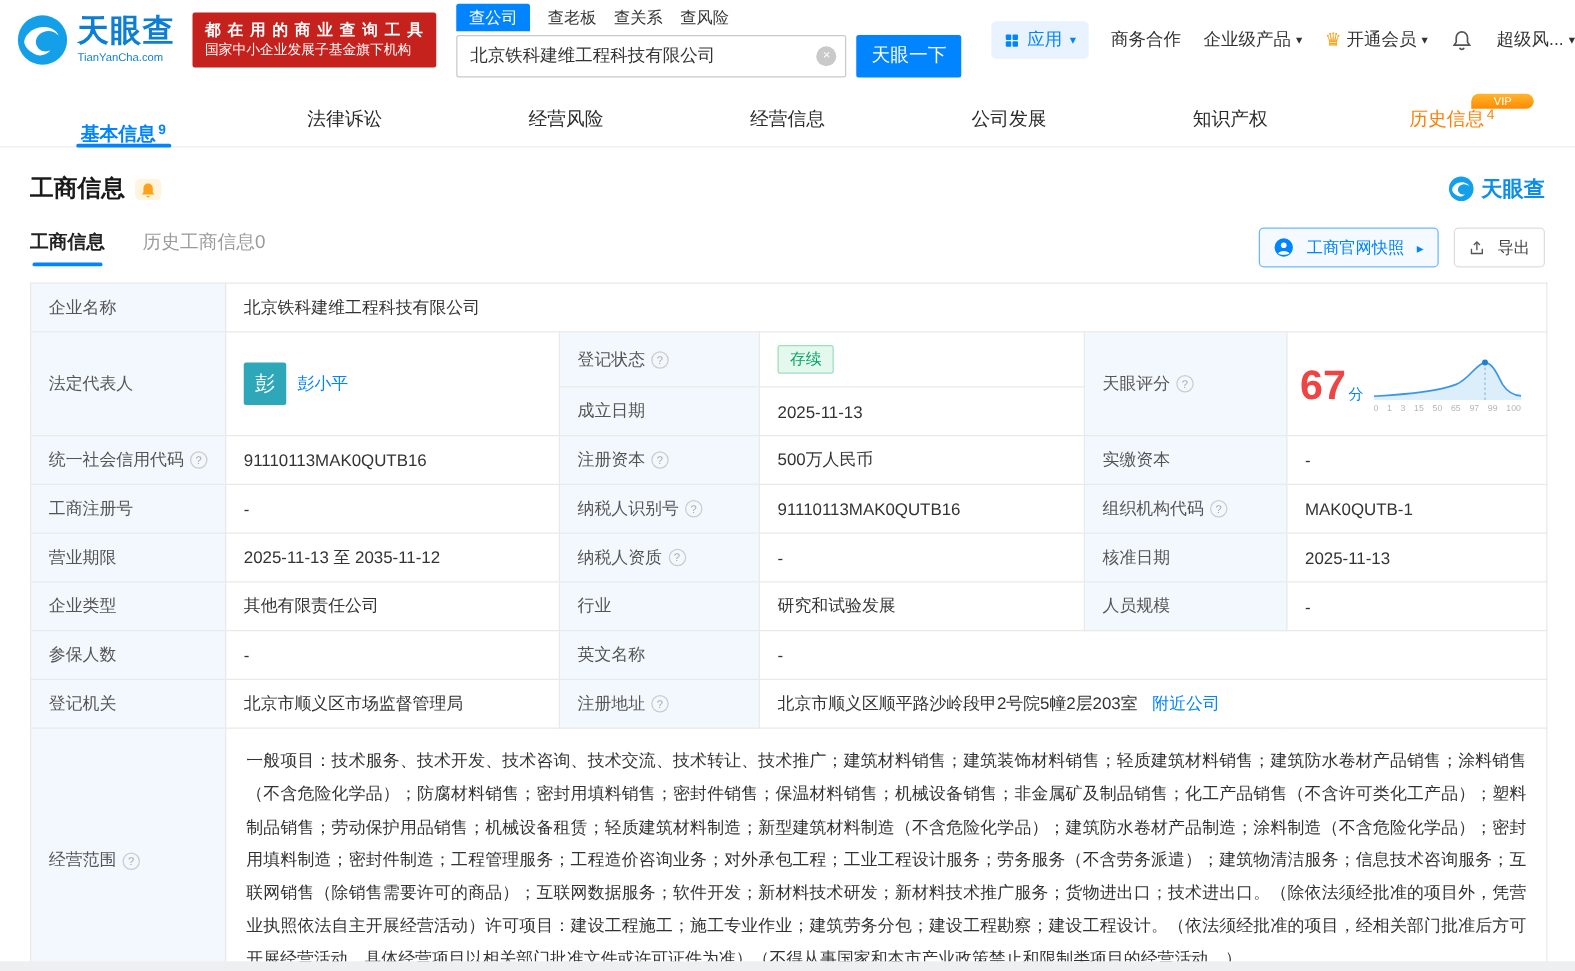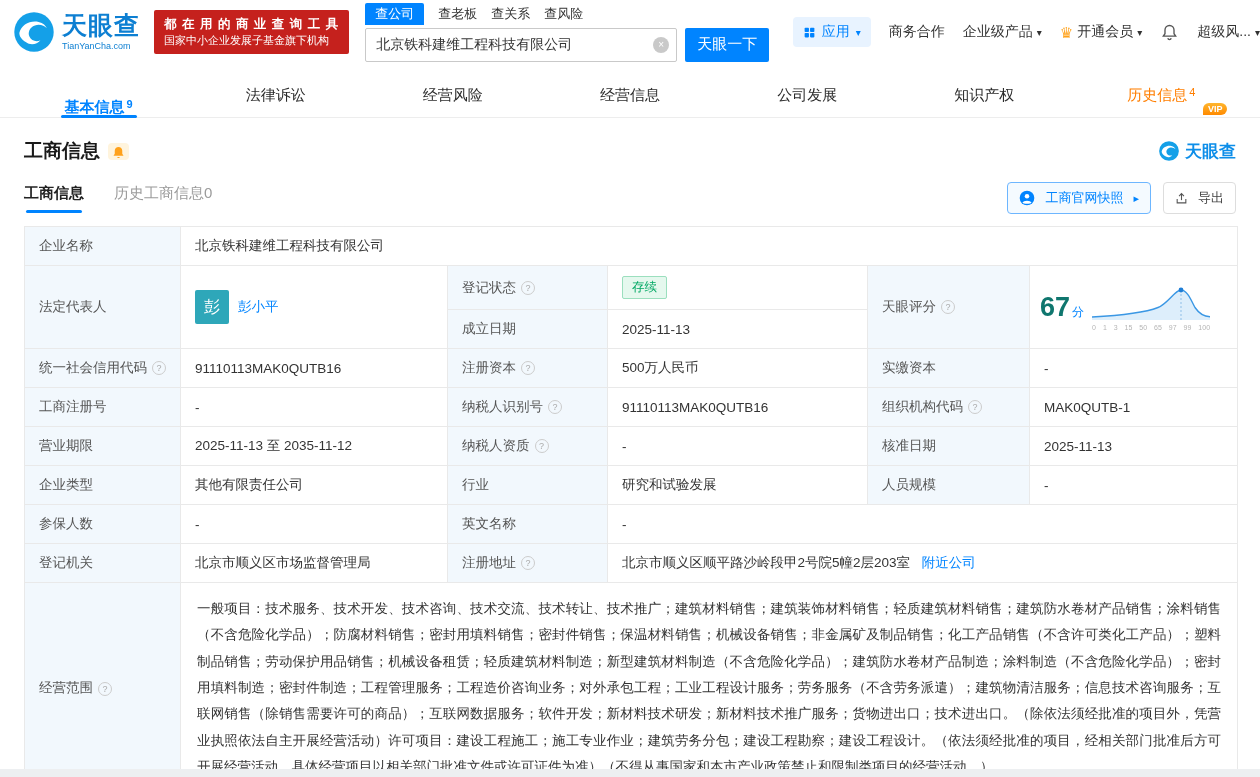--- a/index.html
+++ b/index.html
@@ -48,22 +48,22 @@
     padding:0 10px; }
   .main-tab { flex:1; display:flex; align-items:center; justify-content:center;
     font-size:15px; color:#2b2b2b; cursor:pointer; position:relative; }
   .main-tab sup { font-size:11px; margin-left:2px; }
   .main-tab.active { color:#0084ff; font-weight:bold;align-items:flex-end; }
   .main-tab.active::after { content:""; position:absolute; bottom:-1px; left:50%;
     transform:translateX(-50%); width:76px; height:3px; background:#0084ff; border-radius:2px; }
   .main-tab.history { color:#ff7e00; }
   .tab-inner { position:relative; display:inline-flex; align-items:flex-start; }
   .vip-badge { position:absolute; top:-11px; right:-32px; background:linear-gradient(#ffb62e,#ff8a00);
-    color:#fff; font-size:9px; font-weight:bold; padding:1px 5px; border-radius:7px 7px 7px 0;
-    font-style:normal;margin-top:28px; }
+    color:#fff; font-size:9px; font-weight:normal; padding:1px 18px; border-radius:7px 7px 7px 0;
+    font-style:normal; }
 
   
   .section-head { display:flex; align-items:center; padding:20px 24px 0; }
   .section-title { font-size:19px; font-weight:bold; color:#1a1a1a; }
   .monitor-bell { margin-left:8px; background:#fff4dd; border-radius:4px; padding:2px 3px 0;
     cursor:pointer; display:inline-flex; }
   .watermark { margin-left:auto; display:flex; align-items:center; gap:5px;
     color:#0d8ee9; font-weight:bold; font-size:17px; }
 
   
@@ -89,21 +89,21 @@
     color:#aaa; font-size:9px; align-items:center; justify-content:center; margin-left:5px;
     vertical-align:middle; cursor:pointer; }
   .link { color:#0084ff; cursor:pointer; }
   .rep { display:flex; align-items:center; gap:9px; }
   .avatar { width:34px; height:34px; background:#2ea7b9; color:#fff; display:flex;
     align-items:center; justify-content:center; font-size:16px; border-radius:2px; cursor:pointer; }
   .status-badge { display:inline-block; color:#00a864; background:#e5f8ee;
     border:1px solid #9bdfbe; padding:2px 9px; border-radius:2px; font-size:12.5px; }
   .score-cell { padding:6px 10px !important; }
   .score-wrap { display:flex; align-items:center; gap:8px; }
-  .score-num { font-size:27px; font-weight:bold; color:#0f766e; line-height:1; }
+  .score-num { font-size:33px; font-weight:bold; color:#ef4444; line-height:1; }
   .score-unit { font-size:12px; color:#0084ff; margin-left:2px; }
   .score-chart { flex:1; }
   .axis { width:118px; font-size:7px; color:#b5b5b5; text-align:justify;
     text-align-last:justify; margin-top:1px; }
   .scope-cell { line-height:1.95; text-align:justify; padding:13px 16px !important; }
 
   .footer-strip { position:absolute; left:0; bottom:0; width:100%; height:8px; background:#edeff1; }
 </style>
 </head>
 <body>

